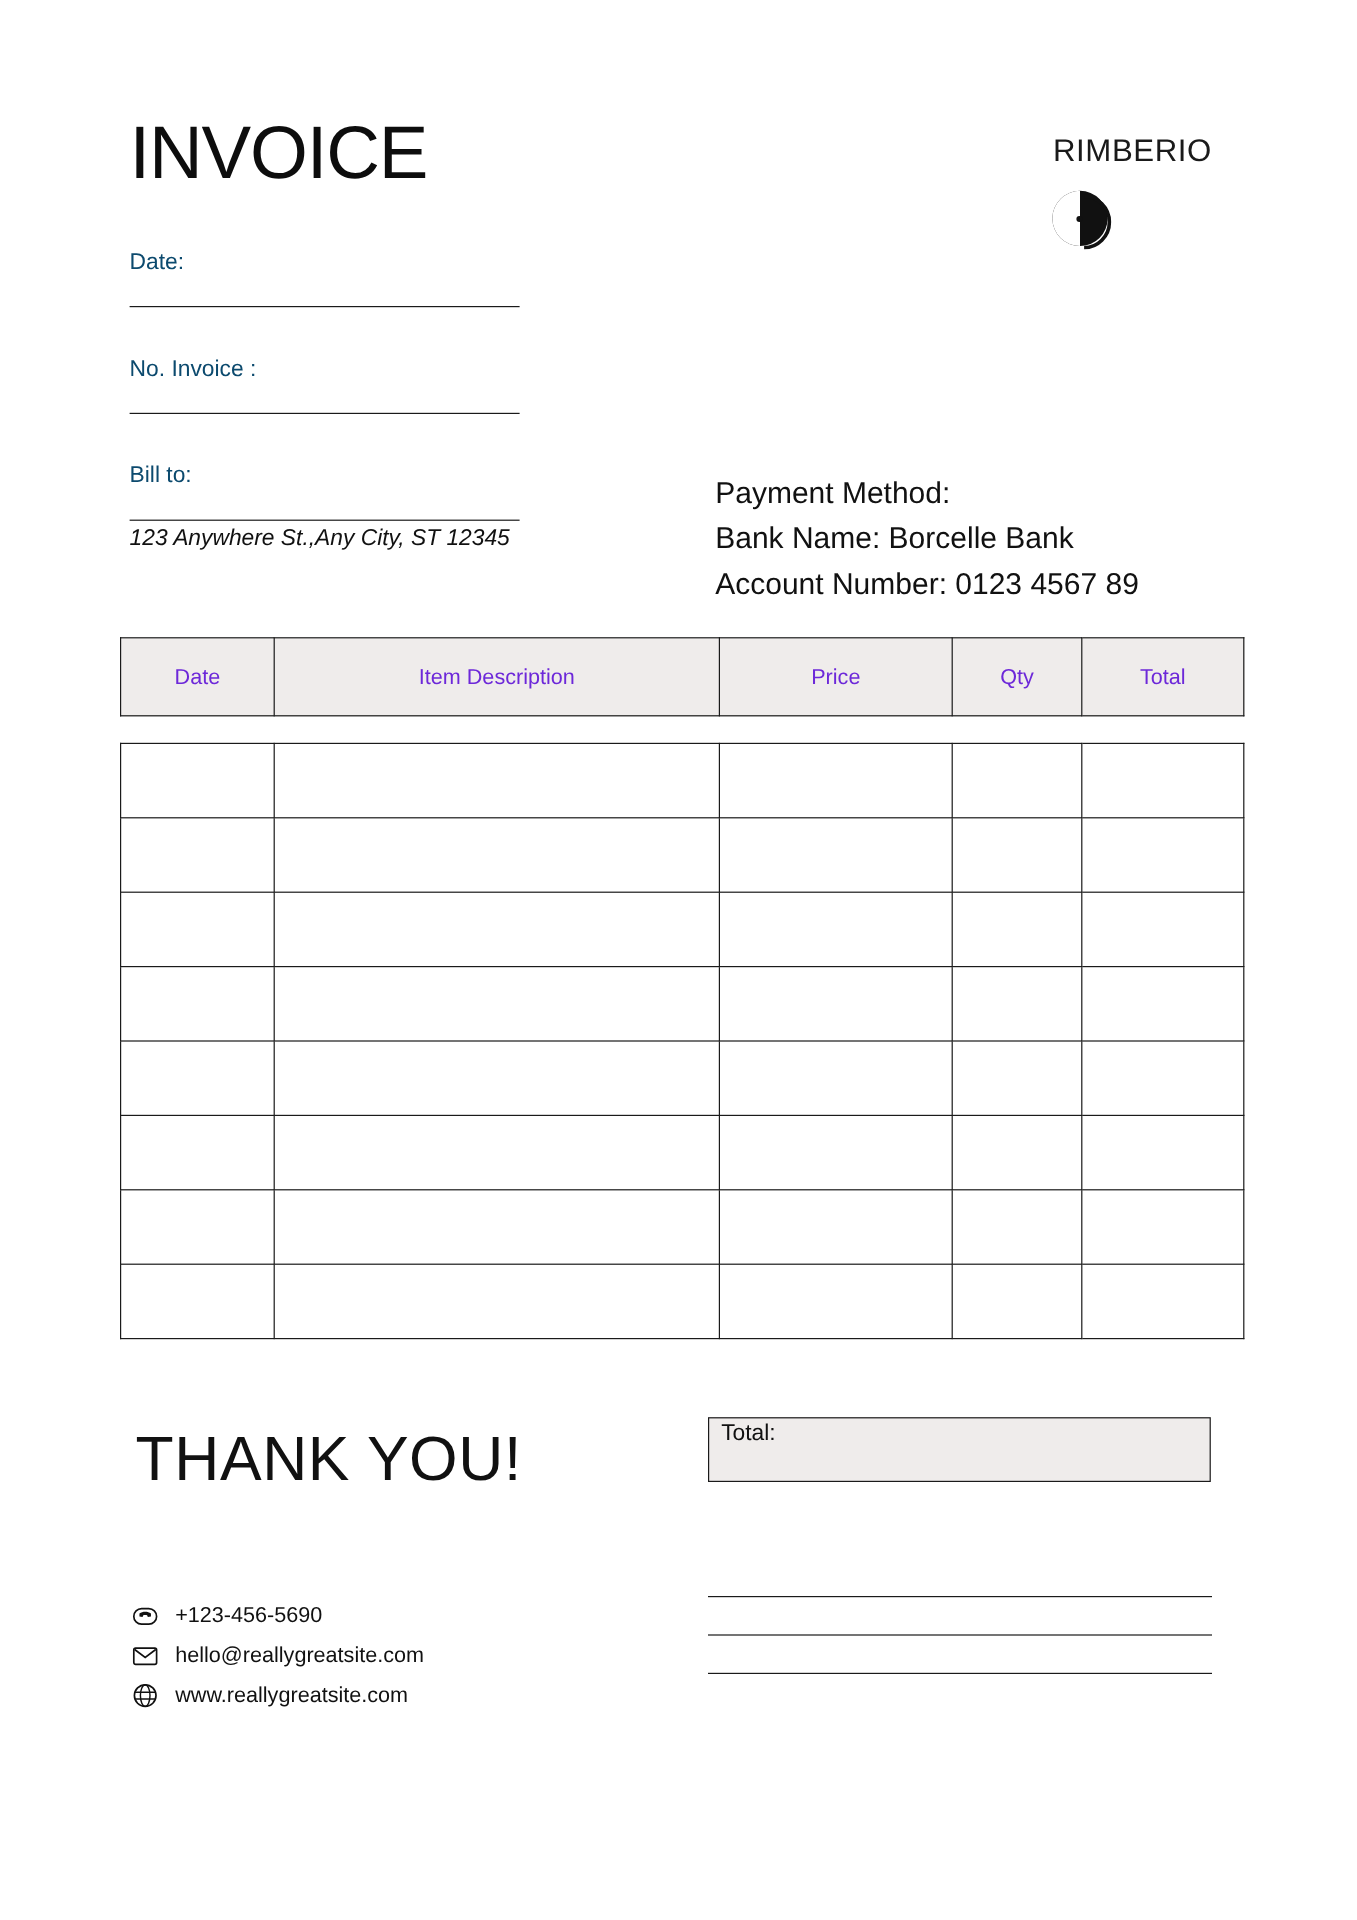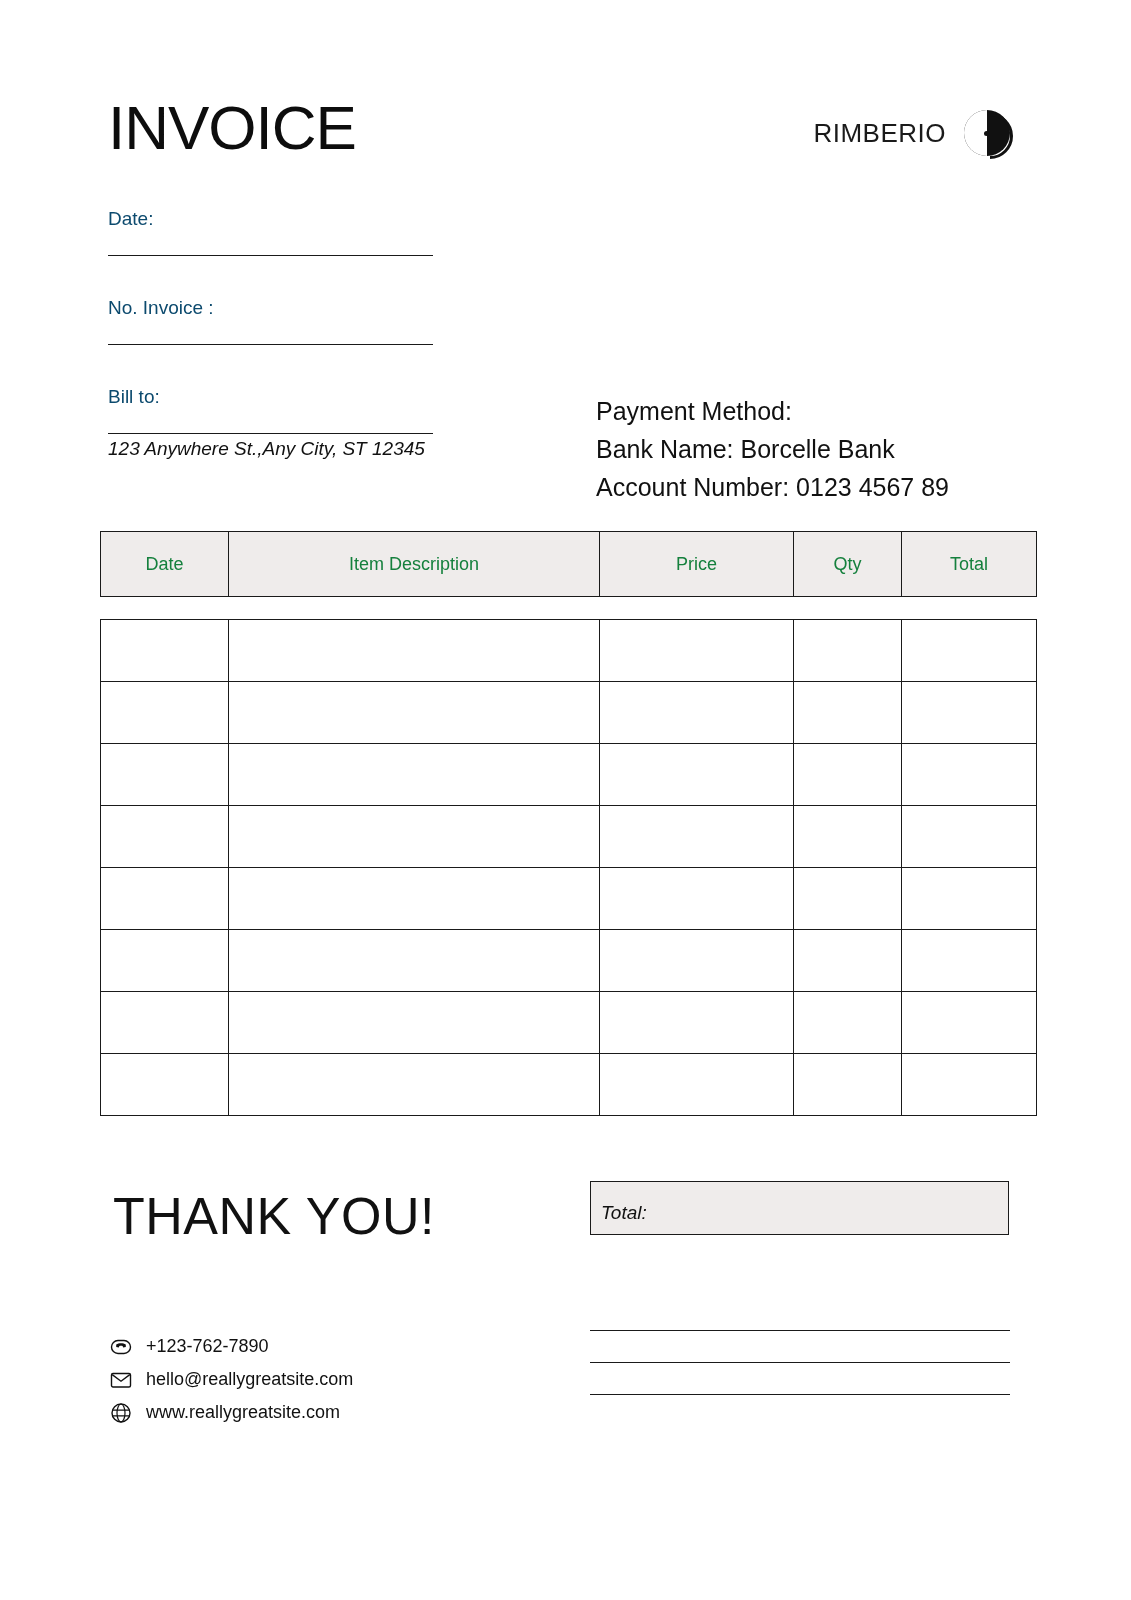--- a/index.html
+++ b/index.html
@@ -39,22 +39,22 @@
     font-weight: 400;
     letter-spacing: -1px;
     line-height: 72px;
     color: #0d0d0d;
   }
   .brand {
     position: absolute;
     right: 0;
     top: 18px;
     display: flex;
-    align-items: center;
     gap: 18px;
+    flex-direction: column;
   }
   .brand-name {
     font-size: 26px;
     letter-spacing: 0.5px;
     color: #1a1a1a;
     font-weight: 400;
   }
   .brand-logo {
     width: 46px;
     height: 46px;
@@ -149,21 +149,21 @@
     border-collapse: collapse;
     width: 909px;
     table-layout: fixed;
   }
   table.inv th {
     background: #efeceb;
     border: 1.4px solid #1a1a1a;
     height: 62px;
     font-size: 18px;
     font-weight: 400;
-    color: #15803d;
+    color: #6d28d9;
   }
   table.inv td {
     border: 1.4px solid #1a1a1a;
     height: 59px;
   }
   .col-date  { width: 125px; }
   .col-desc  { width: 368px; }
   .col-price { width: 191px; }
   .col-qty   { width: 105px; }
   .col-total { width: 132px; text-align: center; }
@@ -184,24 +184,23 @@
     top: 1181px;
     width: 419px;
     height: 54px;
     background: #efeceb;
     border: 1.4px solid #1a1a1a;
     box-sizing: border-box;
   }
   .total-box span {
     position: absolute;
     left: 10px;
-    top: 20px;
+    top: 2px;
     font-size: 19px;
     color: #111111;
-    font-style: italic;
   }
 
   
   .contacts {
     position: absolute;
     left: 110px;
     top: 1330px;
     width: 430px;
   }
   .contact-row {
@@ -351,21 +350,21 @@
   </div>
 
   <div class="contacts">
     <div class="contact-row">
       <span class="ico">
         <svg width="22" height="22" viewBox="0 0 22 22">
           <rect x="1.5" y="4.5" width="19" height="13" rx="6.5" fill="none" stroke="#111" stroke-width="1.4"></rect>
           <path d="M6.2 8.6 C7.6 7.6 9.2 7.2 11 7.2 C12.8 7.2 14.4 7.6 15.8 8.6 L15.8 11 L13.2 11.6 L12.6 10 C11.6 9.7 10.4 9.7 9.4 10 L8.8 11.6 L6.2 11 Z" fill="#111"></path>
         </svg>
       </span>
-      <span>+123-762-7890</span>
+      <span>+123-456-5690</span>
     </div>
     <div class="contact-row">
       <span class="ico">
         <svg width="22" height="22" viewBox="0 0 22 22">
           <rect x="1.5" y="4.5" width="19" height="13.5" rx="1.5" fill="none" stroke="#111" stroke-width="1.4"></rect>
           <path d="M2.2 5.6 L11 12.2 L19.8 5.6" fill="none" stroke="#111" stroke-width="1.4"></path>
         </svg>
       </span>
       <span>hello@reallygreatsite.com</span>
     </div>

